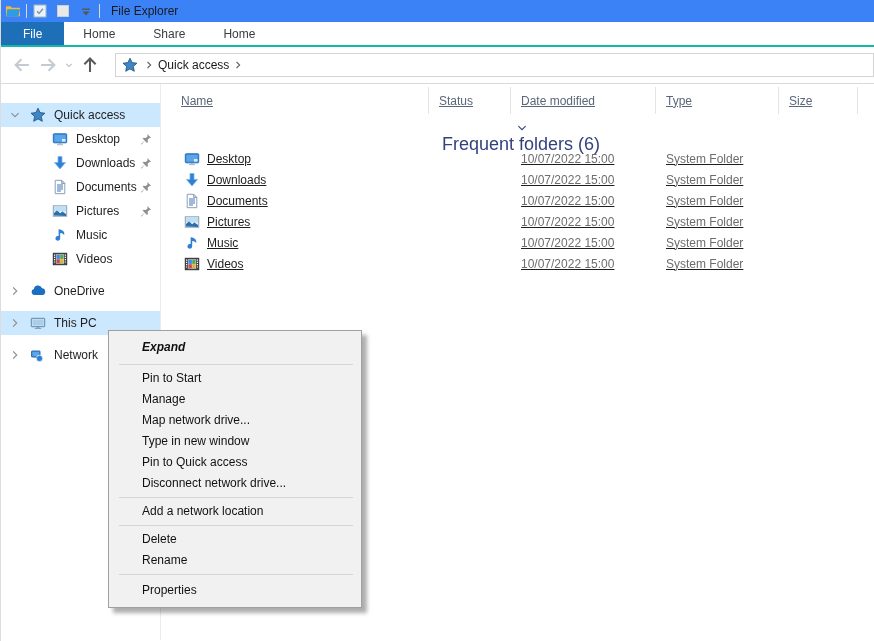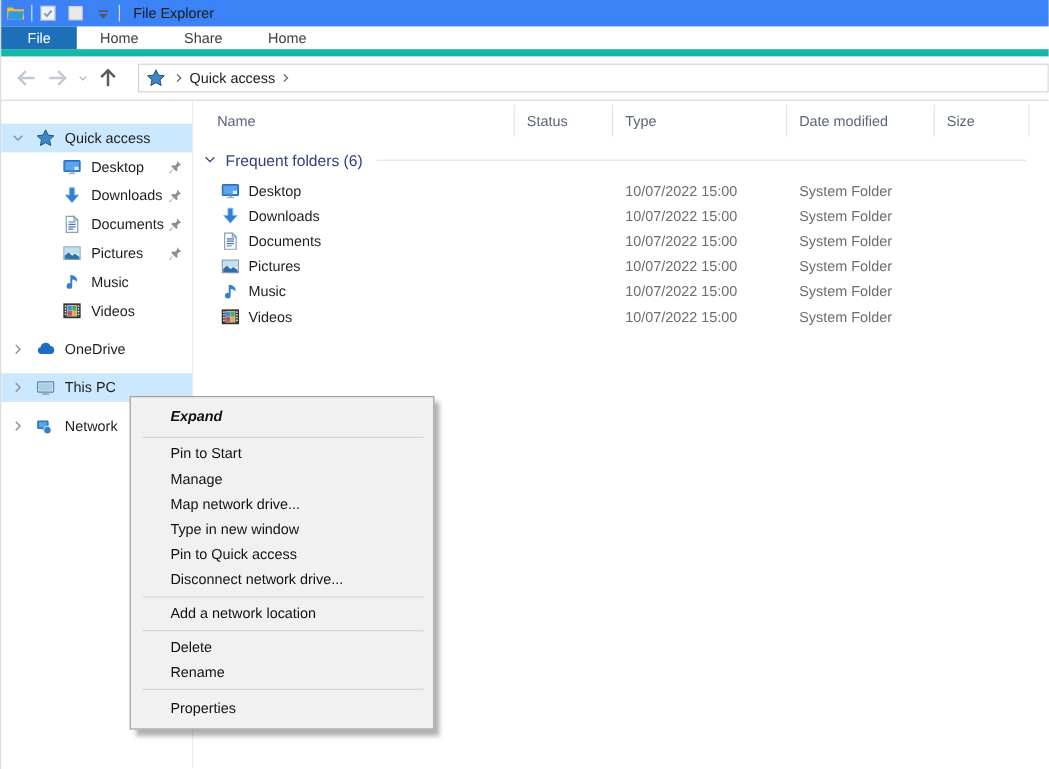--- a/index.html
+++ b/index.html
@@ -9,21 +9,21 @@
 
   
   .titlebar { height:22px; display:flex; align-items:center; padding-left:4px; background:#3b82f6; }
   .titlebar .sep { width:1px; height:14px; background:#d9d9d9; margin:0 5px; }
   .qat { display:flex; align-items:center; gap:7px; }
   .qat .qbtn { width:16px; height:16px; display:flex; align-items:center; justify-content:center; }
   .win-title { margin-left:6px; color:#1a1a1a; }
   .app-icon { width:16px; height:16px; display:inline-flex; }
 
   
-  .tabs { height:25px; display:flex; align-items:stretch; border-bottom:6px solid #14b8a6;text-align:center; }
+  .tabs { height:25px; display:flex; align-items:stretch; border-bottom:2px solid #14b8a6;text-align:center; }
   .tab { padding:0 19px; display:flex; align-items:center; color:#3c3c3c; cursor:default; }
   .tab.active { background:var(--accent,#1d70b8); color:#fff; padding:0 22px; }
 
   
   .navbar { height:37px; display:flex; align-items:center; border-bottom:1px solid #dadada; padding-left:10px; }
   .navbtn { width:22px; height:22px; display:flex; align-items:center; justify-content:center; margin-right:4px; }
   .navbtn.small { width:12px; }
   .crumbbar { flex:1; height:24px; border:1px solid #d4d4d4; margin-left:10px; display:flex; align-items:center; padding-left:6px; background:#fff; }
   .crumbbar .cicon { width:16px; height:16px; display:inline-flex; margin-right:2px; }
   .crumbbar .cchev { width:12px; height:12px; display:inline-flex; margin:0 3px; }
@@ -40,26 +40,26 @@
   .side-item .chev { width:12px; height:12px; margin-left:8px; display:inline-flex; color:#8d8d8d; flex:none; }
   .side-item.lvl1 .chev { visibility:hidden; margin-left:8px; }
   .side-item .spacer { width:22px; flex:none; display:none; }
   .side-item.lvl1 .spacer { display:block; }
   .side-item .sicon { width:16px; height:16px; margin-left:9px; display:inline-flex; flex:none; }
   .side-item .slabel { margin-left:8px; white-space:nowrap; }
   .side-item .pin { position:absolute; right:8px; width:13px; height:13px; display:inline-flex; }
 
   
   .main { flex:1; position:relative; padding-top:3px; }
-  .hrow, .frow { display:grid; grid-template-columns:268px 82px 145px 123px 79px auto; align-items:center; }
+  .hrow, .frow { display:grid; grid-template-columns:268px 82px 145px 123px 79px auto; align-items:center;text-decoration:underline; }
   .hrow { height:27px; color:#5a6679; }
   .hcell { height:100%; display:flex; align-items:center; border-right:1px solid #e4e4e8; padding-left:10px; }
   .hcell.first { padding-left:20px; }
   .hcell.spacerh { border-right:none; }
-  .group-head { display:flex; align-items:center; height:22px; margin-top:8px; color:var(--grp,#33427f); font-size:13px; }
+  .group-head { display:flex; align-items:center; height:22px; margin-top:8px; color:var(--grp,#33427f); font-size:18px;flex-direction:column; }
   .group-head .gchev { width:12px; height:12px; display:inline-flex; margin-left:8px; color:var(--grp,#33427f); }
   .group-head .glabel { margin-left:7px; white-space:nowrap; }
   .group-head .grule { flex:1; height:1px; background:#e3e3e3; margin:0 19px 0 12px; }
   .frow { height:21px; cursor:default; }
   .fname { display:flex; align-items:center; padding-left:23px; }
   .fname .ficon { width:16px; height:16px; display:inline-flex; flex:none; }
   .fname .flabel { margin-left:7px; white-space:nowrap; }
   .fcell { padding-left:10px; color:#6d6d6d; }
   .rows { margin-top:4px; }
 
@@ -353,25 +353,25 @@
       <div class="hrow" id="headers">
   <div class="hcell first">
             <span>Name</span>
           </div>
 
   <div class="hcell">
             <span>Status</span>
           </div>
 
   <div class="hcell">
+            <span>Date modified</span>
+          </div>
+
+  <div class="hcell">
             <span>Type</span>
-          </div>
-
-  <div class="hcell">
-            <span>Date modified</span>
           </div>
 
   <div class="hcell">
             <span>Size</span>
           </div>
 <div class="hcell spacerh"></div>
         </div>
 
       <div class="group-head">
         <span class="gchev">

